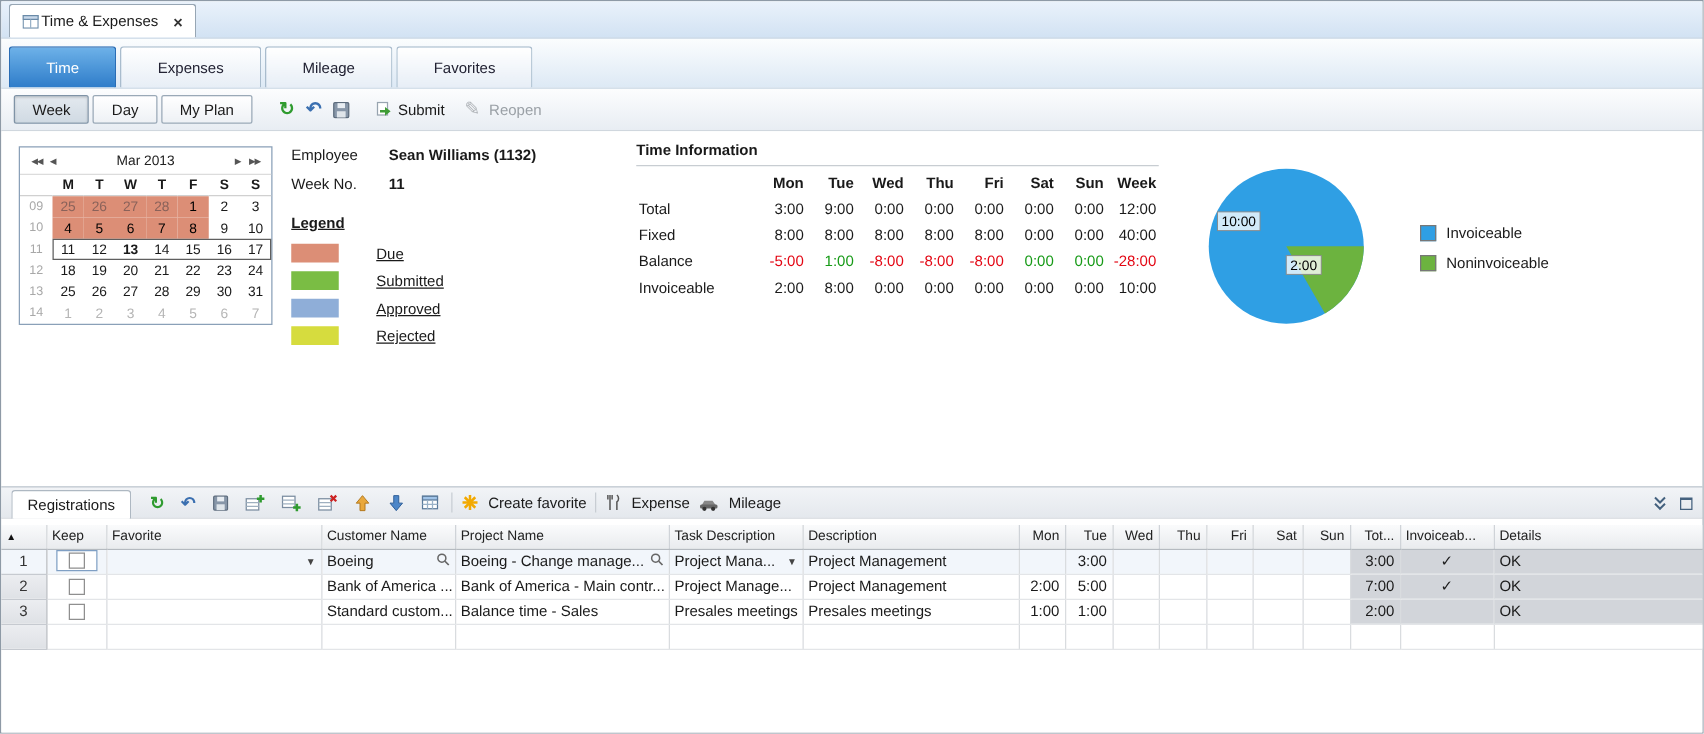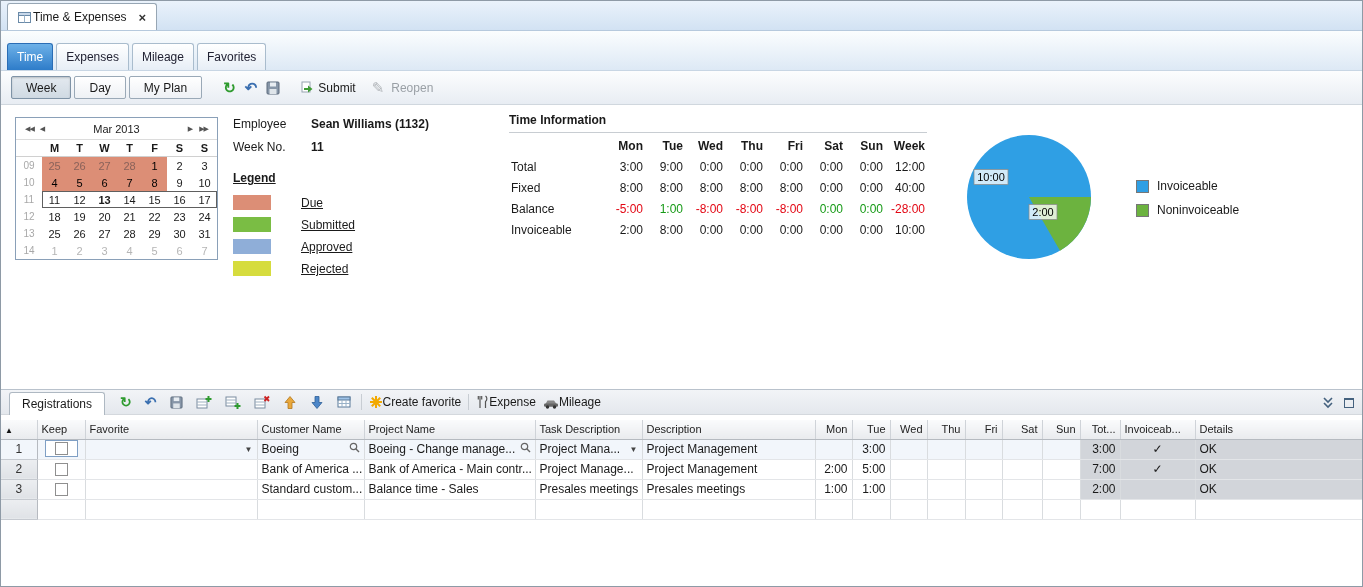--- a/index.html
+++ b/index.html
@@ -16,21 +16,21 @@
   .doc-tab-label { font-size:12px; color:#1a1a1a; }
   .doc-close { font-weight:bold; color:#333; margin-left:10px; font-size:13px; line-height:1; cursor:default; }
   .brand { position:absolute; right:14px; top:1px; display:flex; align-items:flex-start; gap:6px; }
   .brand-name { font-size:25px; font-weight:bold; color:#1173B8; letter-spacing:-0.5px; line-height:28px; }
   .brand-tag { font-size:9px; color:#4a9fd8; line-height:10px; margin-top:5px; }
 
   
   .tabstrip { position:relative; height:40px; background:linear-gradient(#fbfdfe,#dde9f5);
               border-bottom:1px solid #c8d6e4; }
   .main-tabs { position:absolute; left:6px; bottom:0; display:flex; gap:3px; }
-  .tab { height:27px; padding:0 9px; display:flex; align-items:center; font-size:12px; color:#223;
+  .tab { height:33px; padding:0 29px; display:flex; align-items:center; font-size:12px; color:#223;
          border:1px solid #a9bccd; border-bottom:none; border-radius:3px 3px 0 0;
          background:linear-gradient(#ffffff,#e7eef6); cursor:default; }
   .tab.active { background:linear-gradient(#6db1e8,#2e7cc9); color:#fff; border-color:#2a6db5; }
 
   
   .toolbar { height:34px; background:linear-gradient(#fcfdfe,#e8edf3); border-bottom:1px solid #d0d7de;
              display:flex; align-items:center; padding-left:10px; gap:3px; }
   .view-btn { height:23px; padding:0 14px; border:1px solid #9aa9b7; border-radius:2px;
               background:linear-gradient(#ffffff,#eef1f5); font-size:12px; display:flex; align-items:center; }
   .view-btn.active { background:linear-gradient(#e3e9ef,#d0dae3); border-color:#7f93a6;
@@ -96,21 +96,21 @@
   .pie-label-text { font-size:11px; fill:#000; }
 
   
   .reg-bar { height:26px; background:linear-gradient(#f2f4f7,#e4e8ed); border-top:1px solid #b9c2cc;
              border-bottom:1px solid #d4d8dd; display:flex; align-items:flex-end; position:relative; }
   .reg-tab { height:23px; margin-left:8px; background:#fff; border:1px solid #aeb8c2; border-bottom:none;
              border-radius:3px 3px 0 0; display:flex; align-items:center; padding:0 12px; font-size:12px;
              position:relative; top:1px; }
   .reg-icons { display:flex; align-items:center; gap:7px; margin-left:12px; padding-bottom:4px; }
   .reg-icons .tb-icon { font-size:14px; }
-  .reg-cmd { display:flex; align-items:center; gap:0; font-size:12px; }
+  .reg-cmd { display:flex; align-items:center; gap:8px; font-size:12px; }
   .reg-right { position:absolute; right:8px; bottom:5px; display:flex; align-items:center; gap:10px; }
   .max-box { width:10px; height:10px; border:1px solid #44617e; border-top-width:2px; }
   .vsep { width:1px; height:16px; background:#c8cdd3; }
 
   .reg-gap { height:5px; background:#fff; }
 
   
   .grid { width:1363px; border-collapse:collapse; table-layout:fixed; font-size:12px; }
   .grid th { height:19px; background:linear-gradient(#fafbfc,#e9ebee); border-right:1px solid #cfd3d8;
              border-bottom:1px solid #b5bac0; font-weight:normal; text-align:left; padding:0 4px;

